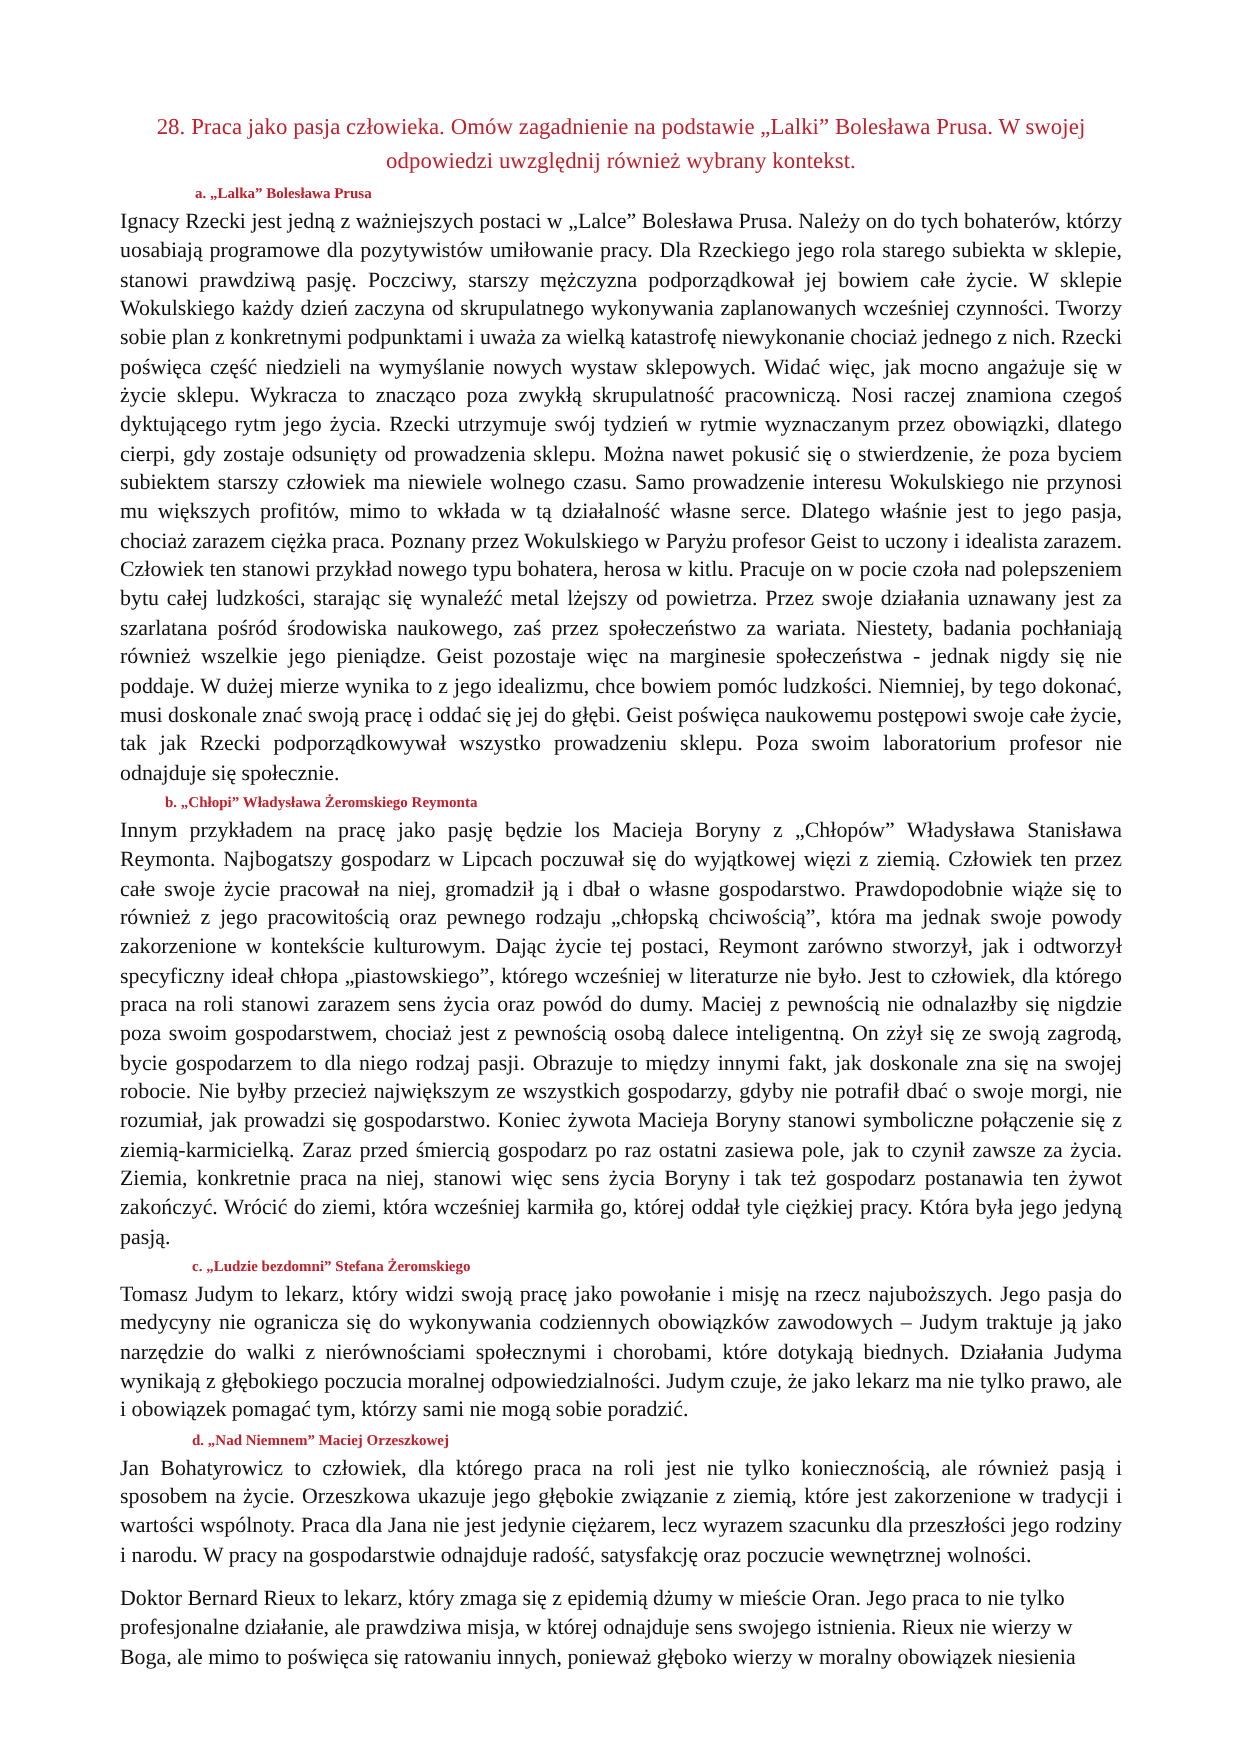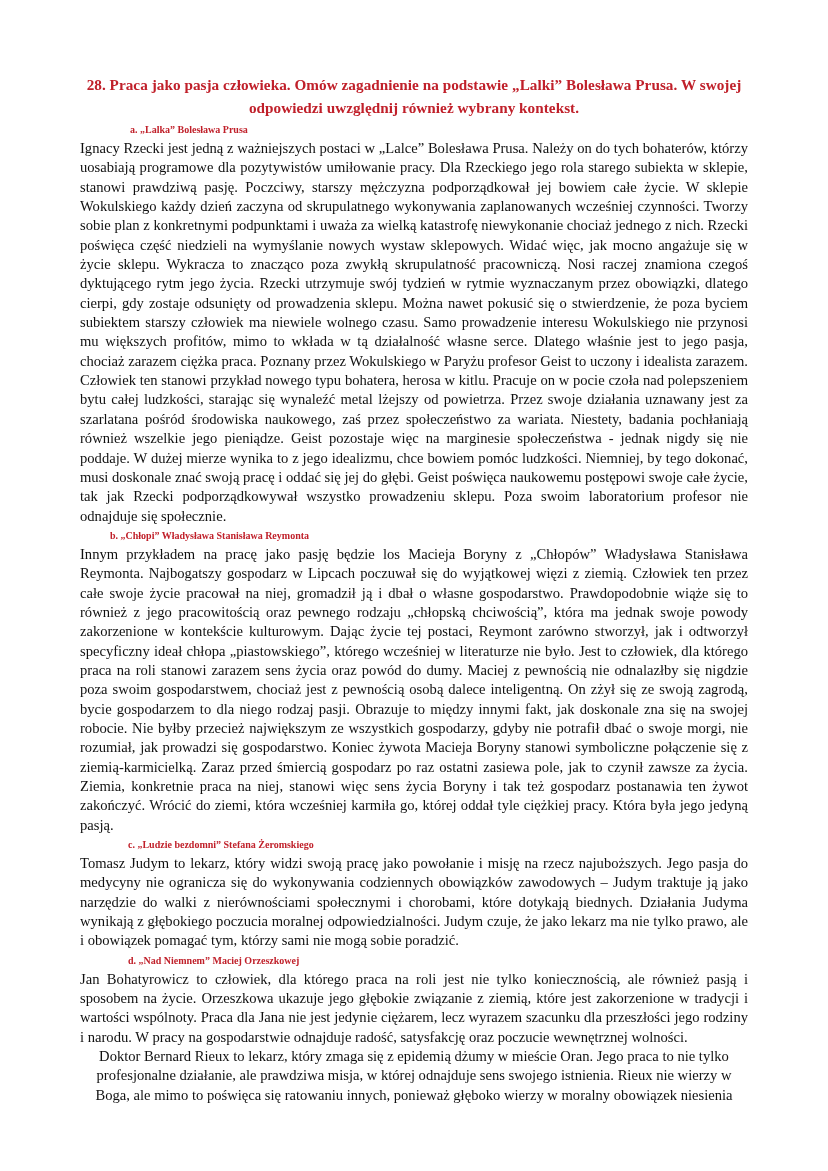--- a/index.html
+++ b/index.html
@@ -16,21 +16,21 @@
   }
   .page {
     position: relative;
     width: 828px;
     height: 1171px;
     box-sizing: border-box;
     padding: 74px 80px 0 80px;
   }
   .doc-title {
     color: #c0202a;
-    font-weight: bold;
+    font-weight: normal;
     font-size: 15.2px;
     line-height: 22.5px;
     text-align: center;
     margin: 0 0 1px 0;
     letter-spacing: 0.05px;
   }
   .section-heading {
     color: #c0202a;
     font-weight: bold;
     font-size: 10px;
@@ -47,36 +47,36 @@
   p.body-par {
     margin: 0;
     font-size: 14.6px;
     line-height: 19.35px;
     text-align: justify;
     text-justify: inter-word;
     color: #101010;
     hyphens: none;
     font-family: Liberation Serif, serif;
   }
-  p.body-par:last-child { text-align: center; }
+  p.body-par:last-child { text-align: left; margin-top: 10px; }
 </style>
 </head>
 <body>
 
 <div class="page">
 
   <h1 class="doc-title">
     <span>28. Praca jako pasja człowieka. Omów zagadnienie na podstawie „Lalki” Bolesława</span>
     <span>Prusa. W swojej odpowiedzi uwzględnij również wybrany kontekst.</span>
   </h1>
 
   <div class="section-heading ind-a">a. „Lalka” Bolesława Prusa</div>
   <p class="body-par">Ignacy Rzecki jest jedną z ważniejszych postaci w „Lalce” Bolesława Prusa. Należy on do tych bohaterów, którzy uosabiają programowe dla pozytywistów umiłowanie pracy. Dla Rzeckiego jego rola starego subiekta w sklepie, stanowi prawdziwą pasję. Poczciwy, starszy mężczyzna podporządkował jej bowiem całe życie. W sklepie Wokulskiego każdy dzień zaczyna od skrupulatnego wykonywania zaplanowanych wcześniej czynności. Tworzy sobie plan z konkretnymi podpunktami i uważa za wielką katastrofę niewykonanie chociaż jednego z nich. Rzecki poświęca część niedzieli na wymyślanie nowych wystaw sklepowych. Widać więc, jak mocno angażuje się w życie sklepu. Wykracza to znacząco poza zwykłą skrupulatność pracowniczą. Nosi raczej znamiona czegoś dyktującego rytm jego życia. Rzecki utrzymuje swój tydzień w rytmie wyznaczanym przez obowiązki, dlatego cierpi, gdy zostaje odsunięty od prowadzenia sklepu. Można nawet pokusić się o stwierdzenie, że poza byciem subiektem starszy człowiek ma niewiele wolnego czasu. Samo prowadzenie interesu Wokulskiego nie przynosi mu większych profitów, mimo to wkłada w tą działalność własne serce. Dlatego właśnie jest to jego pasja, chociaż zarazem ciężka praca. Poznany przez Wokulskiego w Paryżu profesor Geist to uczony i idealista zarazem. Człowiek ten stanowi przykład nowego typu bohatera, herosa w kitlu. Pracuje on w pocie czoła nad polepszeniem bytu całej ludzkości, starając się wynaleźć metal lżejszy od powietrza. Przez swoje działania uznawany jest za szarlatana pośród środowiska naukowego, zaś przez społeczeństwo za wariata. Niestety, badania pochłaniają również wszelkie jego pieniądze. Geist pozostaje więc na marginesie społeczeństwa - jednak nigdy się nie poddaje. W dużej mierze wynika to z jego idealizmu, chce bowiem pomóc ludzkości. Niemniej, by tego dokonać, musi doskonale znać swoją pracę i oddać się jej do głębi. Geist poświęca naukowemu postępowi swoje całe życie, tak jak Rzecki podporządkowywał wszystko prowadzeniu sklepu. Poza swoim laboratorium profesor nie odnajduje się społecznie.</p>
 
-  <div class="section-heading ind-b">b. „Chłopi” Władysława Stanisława Reymonta</div>
+  <div class="section-heading ind-b">b. „Chłopi” Władysława Żeromskiego Reymonta</div>
   <p class="body-par">Innym przykładem na pracę jako pasję będzie los Macieja Boryny z „Chłopów” Władysława Stanisława Reymonta. Najbogatszy gospodarz w Lipcach poczuwał się do wyjątkowej więzi z ziemią. Człowiek ten przez całe swoje życie pracował na niej, gromadził ją i dbał o własne gospodarstwo. Prawdopodobnie wiąże się to również z jego pracowitością oraz pewnego rodzaju „chłopską chciwością”, która ma jednak swoje powody zakorzenione w kontekście kulturowym. Dając życie tej postaci, Reymont zarówno stworzył, jak i odtworzył specyficzny ideał chłopa „piastowskiego”, którego wcześniej w literaturze nie było. Jest to człowiek, dla którego praca na roli stanowi zarazem sens życia oraz powód do dumy. Maciej z pewnością nie odnalazłby się nigdzie poza swoim gospodarstwem, chociaż jest z pewnością osobą dalece inteligentną. On zżył się ze swoją zagrodą, bycie gospodarzem to dla niego rodzaj pasji. Obrazuje to między innymi fakt, jak doskonale zna się na swojej robocie. Nie byłby przecież największym ze wszystkich gospodarzy, gdyby nie potrafił dbać o swoje morgi, nie rozumiał, jak prowadzi się gospodarstwo. Koniec żywota Macieja Boryny stanowi symboliczne połączenie się z ziemią-karmicielką. Zaraz przed śmiercią gospodarz po raz ostatni zasiewa pole, jak to czynił zawsze za życia. Ziemia, konkretnie praca na niej, stanowi więc sens życia Boryny i tak też gospodarz postanawia ten żywot zakończyć. Wrócić do ziemi, która wcześniej karmiła go, której oddał tyle ciężkiej pracy. Która była jego jedyną pasją.</p>
 
   <div class="section-heading ind-c">c. „Ludzie bezdomni” Stefana Żeromskiego</div>
   <p class="body-par">Tomasz Judym to lekarz, który widzi swoją pracę jako powołanie i misję na rzecz najuboższych. Jego pasja do medycyny nie ogranicza się do wykonywania codziennych obowiązków zawodowych – Judym traktuje ją jako narzędzie do walki z nierównościami społecznymi i chorobami, które dotykają biednych. Działania Judyma wynikają z głębokiego poczucia moralnej odpowiedzialności. Judym czuje, że jako lekarz ma nie tylko prawo, ale i obowiązek pomagać tym, którzy sami nie mogą sobie poradzić.</p>
 
   <div class="section-heading ind-d">d. „Nad Niemnem” Maciej Orzeszkowej</div>
   <p class="body-par">Jan Bohatyrowicz to człowiek, dla którego praca na roli jest nie tylko koniecznością, ale również pasją i sposobem na życie. Orzeszkowa ukazuje jego głębokie związanie z ziemią, które jest zakorzenione w tradycji i wartości wspólnoty. Praca dla Jana nie jest jedynie ciężarem, lecz wyrazem szacunku dla przeszłości jego rodziny i narodu. W pracy na gospodarstwie odnajduje radość, satysfakcję oraz poczucie wewnętrznej wolności.</p>
 
   <p class="body-par">Doktor Bernard Rieux to lekarz, który zmaga się z epidemią dżumy w mieście Oran. Jego praca to nie tylko profesjonalne działanie, ale prawdziwa misja, w której odnajduje sens swojego istnienia. Rieux nie wierzy w Boga, ale mimo to poświęca się ratowaniu innych, ponieważ głęboko wierzy w moralny obowiązek niesienia</p>
 

